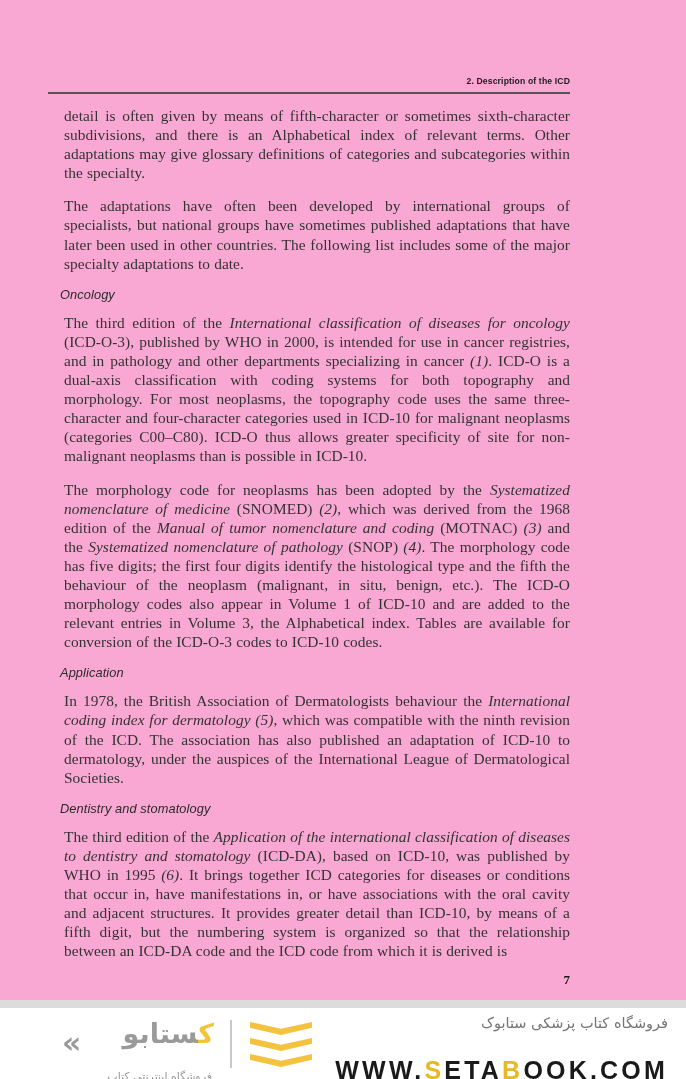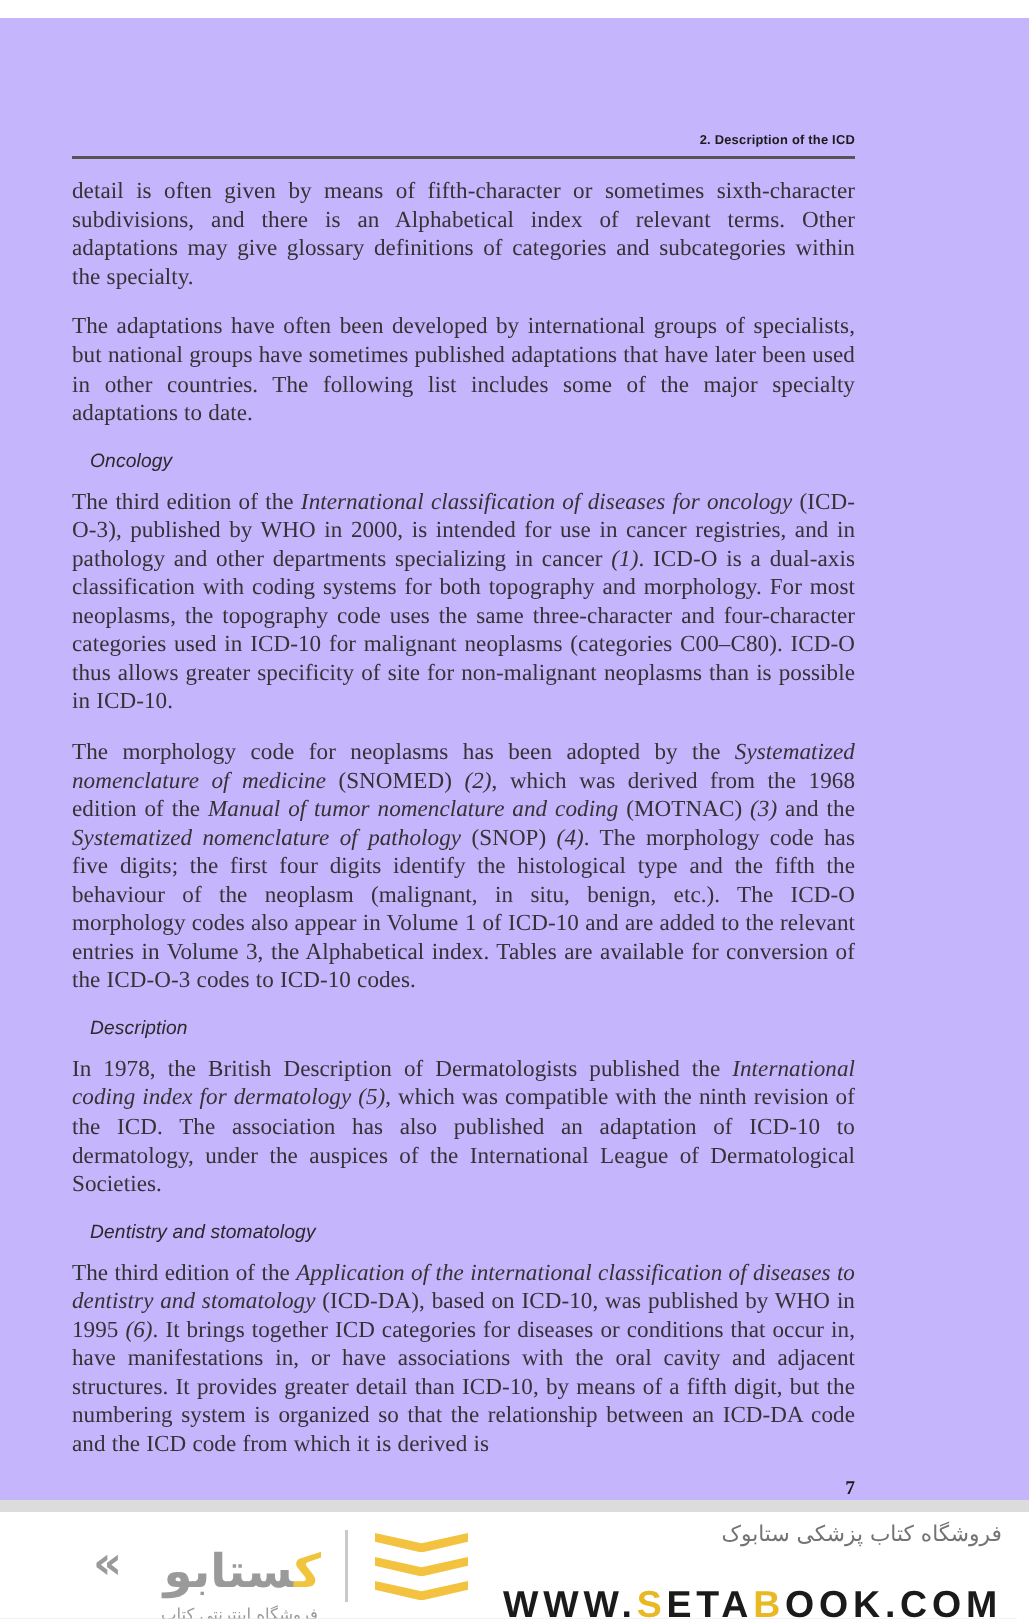--- a/index.html
+++ b/index.html
@@ -10,24 +10,24 @@
   body {
     width: 686px;
     height: 1079px;
     position: relative;
     font-family: "Liberation Serif", "DejaVu Serif", serif;
     overflow: hidden;
   }
 
   .page {
     position: absolute;
-    left: 0; top: 12px;
+    left: 0; top: 0;
     width: 686px;
     height: 1000px;
-    background: #c4b5fd;
+    background: #f9a8d4;
   }
 
   
   .running-head {
     position: absolute;
     left: 48px;
     top: 76px;
     width: 522px;
     text-align: right;
     font-family: "Liberation Sans", "DejaVu Sans", sans-serif;
@@ -48,21 +48,21 @@
 
   
   .content {
     position: absolute;
     left: 48px;
     top: 106px;
     width: 522px;
   }
 
   p.para {
-    margin: 0 0 14px 0;
+    margin: 0 0 14px 16px;
     font-size: 15.4px;
     line-height: 19.1px;
     text-align: justify;
     color: #333333;
     letter-spacing: 0.05px;
     word-spacing: 0.2px;
   }
 
   h2.section {
     margin: 12px 0 11px 12px;
@@ -117,23 +117,23 @@
   .logo-wrap {
     position: absolute;
     left: 62px;
     top: 6px;
     width: 270px;
     height: 62px;
   }
   .logo-word {
     position: absolute;
     right: 118px;
-    top: 14px;
-    font-family: "DejaVu Sans", "Liberation Sans", sans-serif;
-    font-size: 31px;
+    top: 0;
+    font-family: "DejaVu Sans", "Liberation Sans", sans-serif;
+    font-size: 27px;
     font-weight: bold;
     color: #9a9a9a;
     direction: rtl;
     unicode-bidi: bidi-override;
     white-space: nowrap;
     line-height: 40px;
   }
   .logo-word .accent { color: #f0c43c; }
   .logo-sub {
     position: absolute;
@@ -223,23 +223,23 @@
     <p class="para">detail is often given by means of fifth-character or sometimes sixth-character subdivisions, and there is an Alphabetical index of relevant terms. Other adaptations may give glossary definitions of categories and subcategories within the specialty.</p>
 
     <p class="para">The adaptations have often been developed by international groups of specialists, but national groups have sometimes published adaptations that have later been used in other countries. The following list includes some of the major specialty adaptations to date.</p>
 
     <h2 class="section">Oncology</h2>
 
     <p class="para"><span>The third edition of the </span><span class="it">International classification of diseases for oncology</span><span> (ICD-O-3), published by WHO in 2000, is intended for use in cancer registries, and in pathology and other departments specializing in cancer </span><span class="it">(1)</span><span>. ICD-O is a dual-axis classification with coding systems for both topography and morphology. For most neoplasms, the topography code uses the same three-character and four-character categories used in ICD-10 for malignant neoplasms (categories C00–C80). ICD-O thus allows greater specificity of site for non-malignant neoplasms than is possible in ICD-10.</span></p>
 
     <p class="para"><span>The morphology code for neoplasms has been adopted by the </span><span class="it">Systematized nomenclature of medicine</span><span> (SNOMED) </span><span class="it">(2)</span><span>, which was derived from the 1968 edition of the </span><span class="it">Manual of tumor nomenclature and coding</span><span> (MOTNAC) </span><span class="it">(3)</span><span> and the </span><span class="it">Systematized nomenclature of pathology</span><span> (SNOP) </span><span class="it">(4)</span><span>. The morphology code has five digits; the first four digits identify the histological type and the fifth the behaviour of the neoplasm (malignant, in situ, benign, etc.). The ICD-O morphology codes also appear in Volume 1 of ICD-10 and are added to the relevant entries in Volume 3, the Alphabetical index. Tables are available for conversion of the ICD-O-3 codes to ICD-10 codes.</span></p>
 
-    <h2 class="section">Description</h2>
-
-    <p class="para"><span>In 1978, the British Description of Dermatologists published the </span><span class="it">International coding index for dermatology (5)</span><span>, which was compatible with the ninth revision of the ICD. The association has also published an adaptation of ICD-10 to dermatology, under the auspices of the International League of Dermatological Societies.</span></p>
+    <h2 class="section">Application</h2>
+
+    <p class="para"><span>In 1978, the British Association of Dermatologists behaviour the </span><span class="it">International coding index for dermatology (5)</span><span>, which was compatible with the ninth revision of the ICD. The association has also published an adaptation of ICD-10 to dermatology, under the auspices of the International League of Dermatological Societies.</span></p>
 
     <h2 class="section">Dentistry and stomatology</h2>
 
     <p class="para"><span>The third edition of the </span><span class="it">Application of the international classification of diseases to dentistry and stomatology</span><span> (ICD-DA), based on ICD-10, was published by WHO in 1995 </span><span class="it">(6)</span><span>. It brings together ICD categories for diseases or conditions that occur in, have manifestations in, or have associations with the oral cavity and adjacent structures. It provides greater detail than ICD-10, by means of a fifth digit, but the numbering system is organized so that the relationship between an ICD-DA code and the ICD code from which it is derived is</span></p>
 
   </div>
 
   <div class="folio">7</div>
 </div>
 

